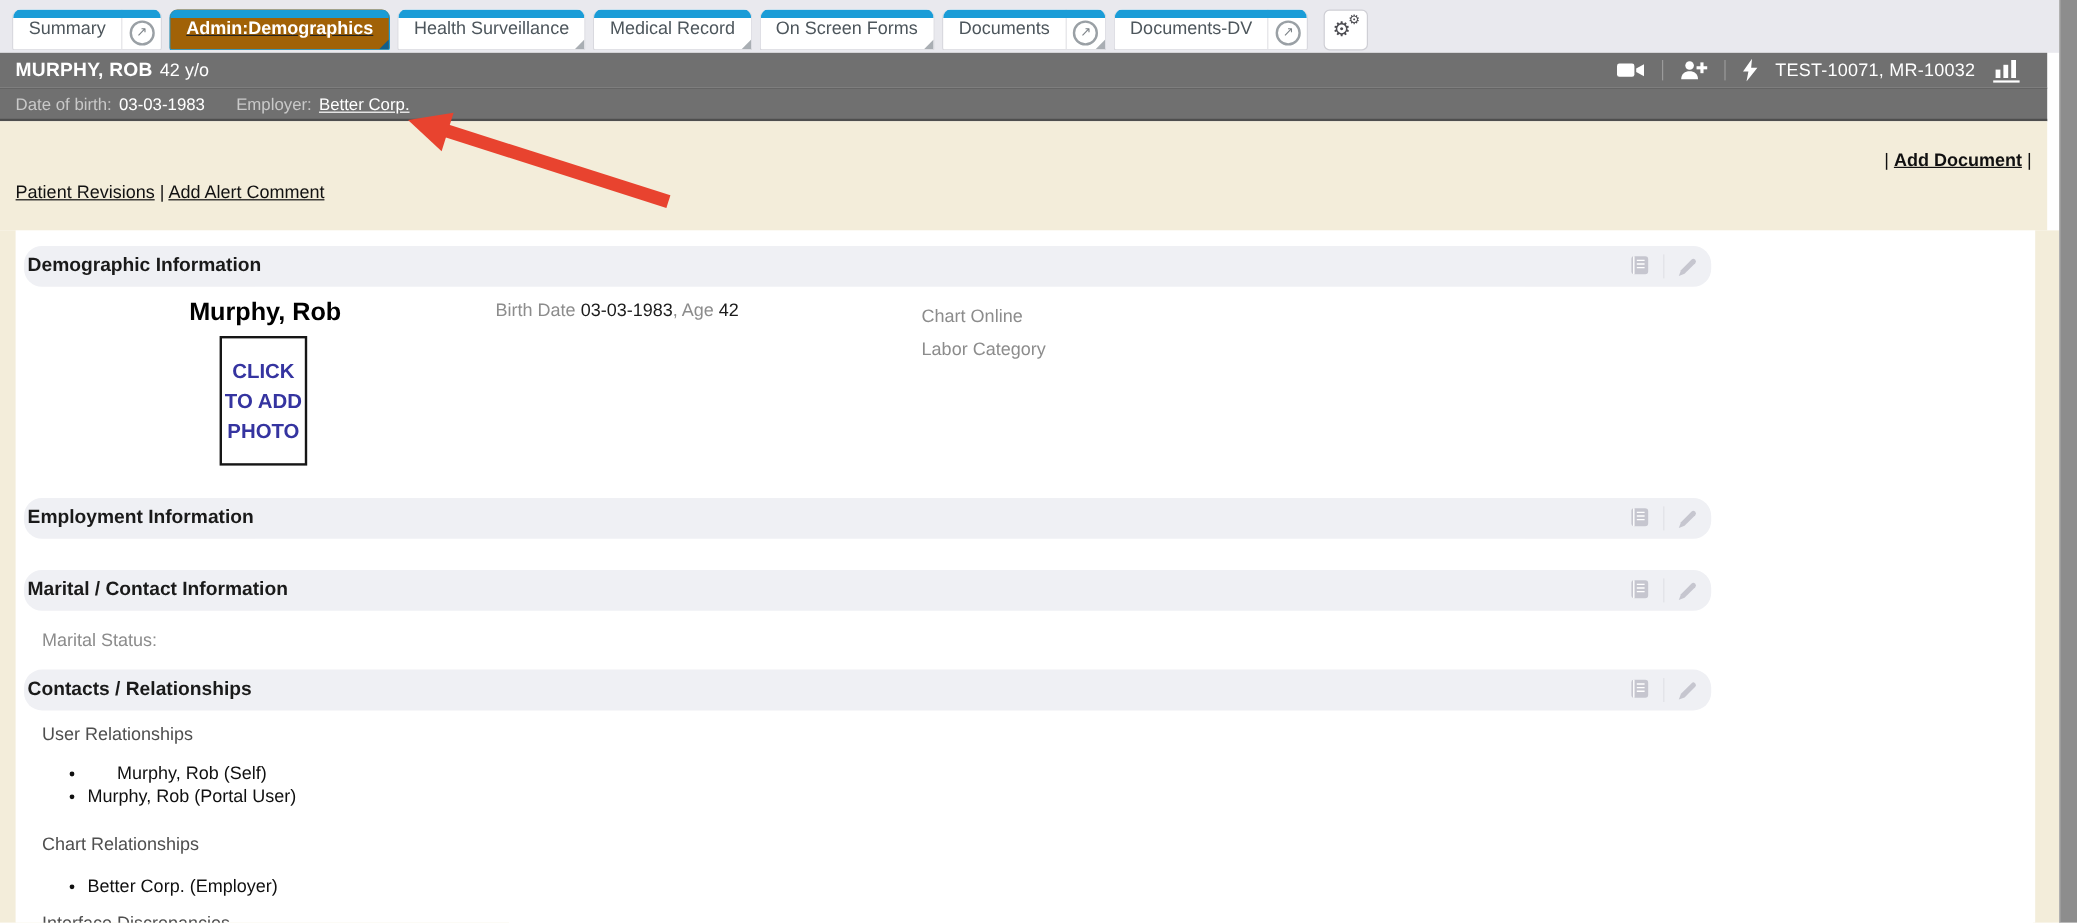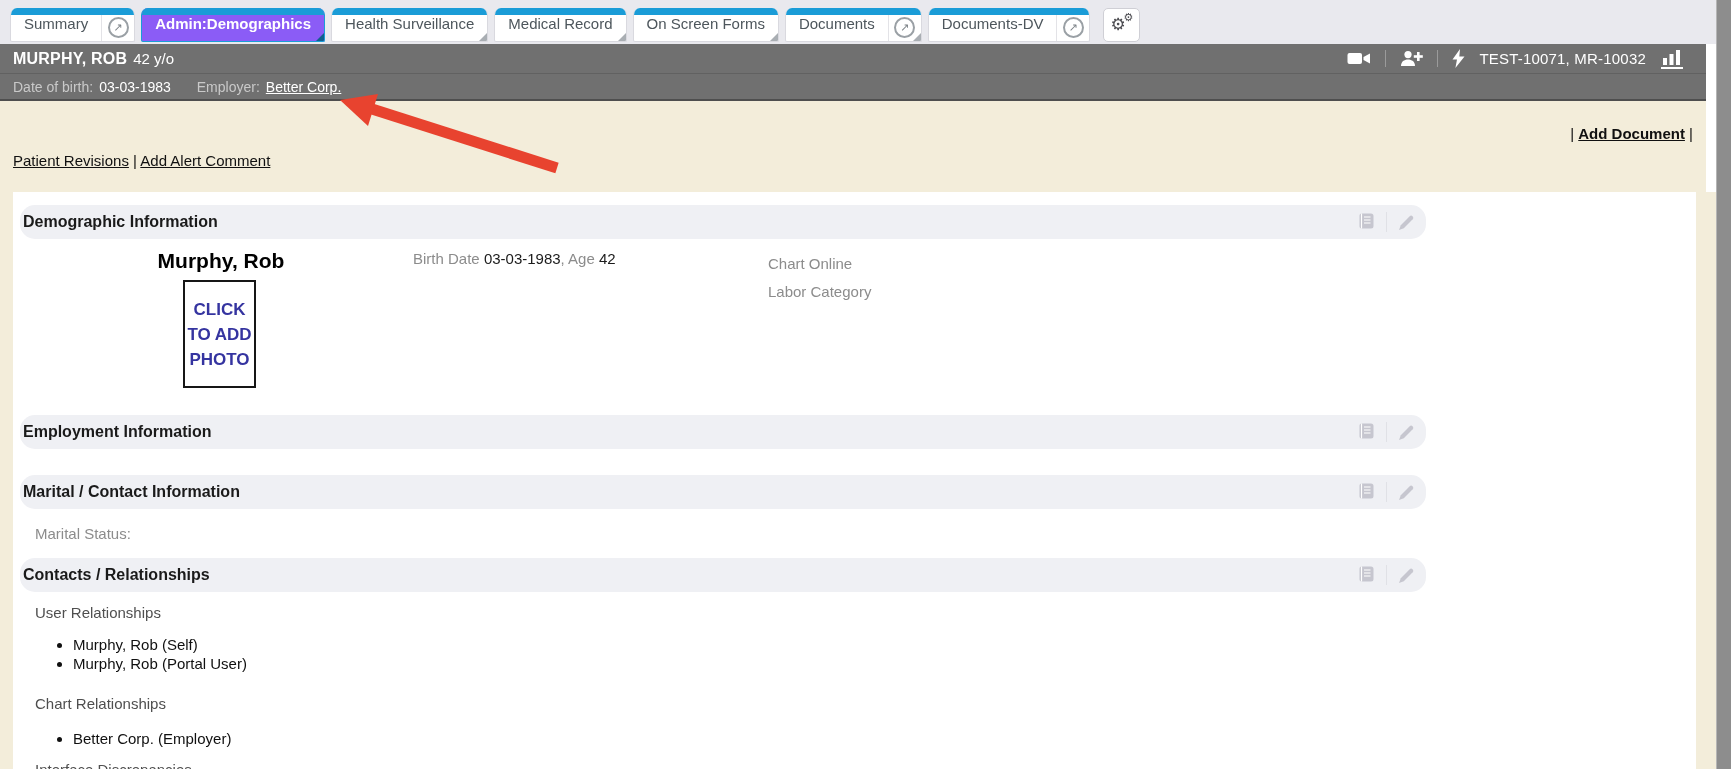--- a/index.html
+++ b/index.html
@@ -15,21 +15,21 @@
   }
   .tab {
     position:relative; height:34px; margin-right:6px; background:#ffffff;
     border:1px solid #d9d9df; border-top:none; border-radius:7px 7px 2px 2px;
     display:flex; align-items:stretch; overflow:hidden; cursor:pointer;
   }
   .tab::before { content:""; position:absolute; left:0; top:0; right:0; height:7px; background:#1a9cd7; }
   .tab .tlabel {
     padding:7px 13px 0 13px; font-size:15px; color:#4d565c; white-space:nowrap;
   }
-  .tab.active { background:#8b5cf6; border-color:#1a9cd7; }
+  .tab.active { background:#a16207; border-color:#1a9cd7;text-decoration:underline; }
   .tab.active .tlabel { color:#fff; font-weight:bold; }
   .tab .ext {
     border-left:1px solid #e3e3e7; width:33px; display:flex; align-items:center;
     justify-content:center; padding-top:6px;
   }
   .tab .ext .circ {
     width:21px; height:21px; border:2px solid #9aa0a5; border-radius:50%;
     display:flex; align-items:center; justify-content:center;
     color:#7c8287; font-size:11px; line-height:1;
   }
@@ -90,21 +90,21 @@
     border:2px solid #161616; background:#fff; display:flex; flex-direction:column;
     justify-content:center; align-items:center; cursor:pointer;
     color:#3534a0; font-weight:bold; font-size:17px; line-height:25px; text-align:center;
   }
   .birthline { position:absolute; left:400px; top:58px; font-size:15px; }
   .mut2 { color:#8c8c8c; }
   .blk { color:#1b1b1b; }
   .chartcol { position:absolute; left:755px; top:58px; font-size:15px; color:#8c8c8c; line-height:28px; }
   .gray-label { position:absolute; font-size:15px; color:#8c8c8c; }
   .dark-label { position:absolute; font-size:15px; color:#4f4f4f; }
-  .rel-list { position:absolute; font-size:15px; color:#101010; line-height:18px; }
+  .rel-list { position:absolute; font-size:15px; color:#101010; line-height:18px;text-align:center; }
   .rel-list ul { margin:0; padding-left:20px; }
   .rel-list li { margin:0 0 1px 0; }
   
   .arrow-overlay { position:absolute; left:0; top:0; width:1731px; height:769px;
     pointer-events:none; z-index:60; }
   .scrollbar { position:absolute; right:0; top:0; width:15px; height:769px;
     background:#8d8d8d; border-left:1px solid #b5b5b5; cursor:pointer; z-index:70; }
 </style>
 </head>
 <body>

